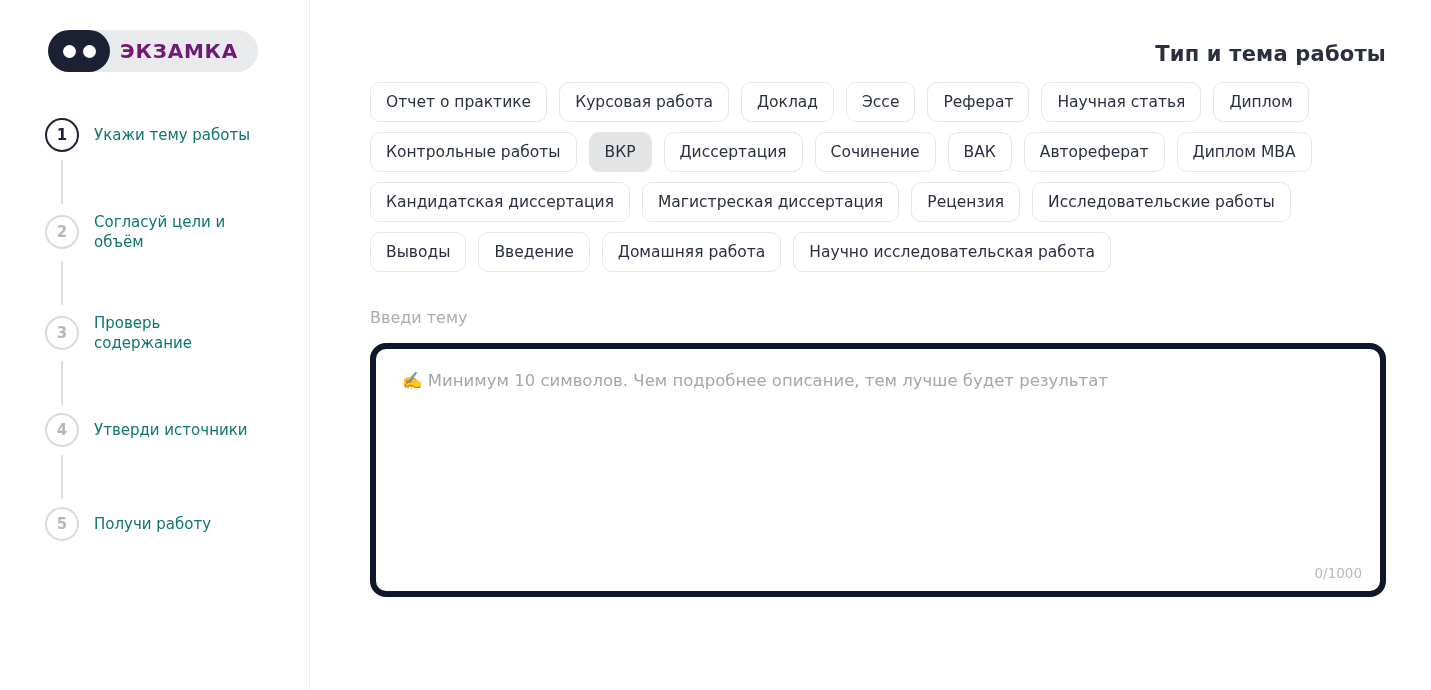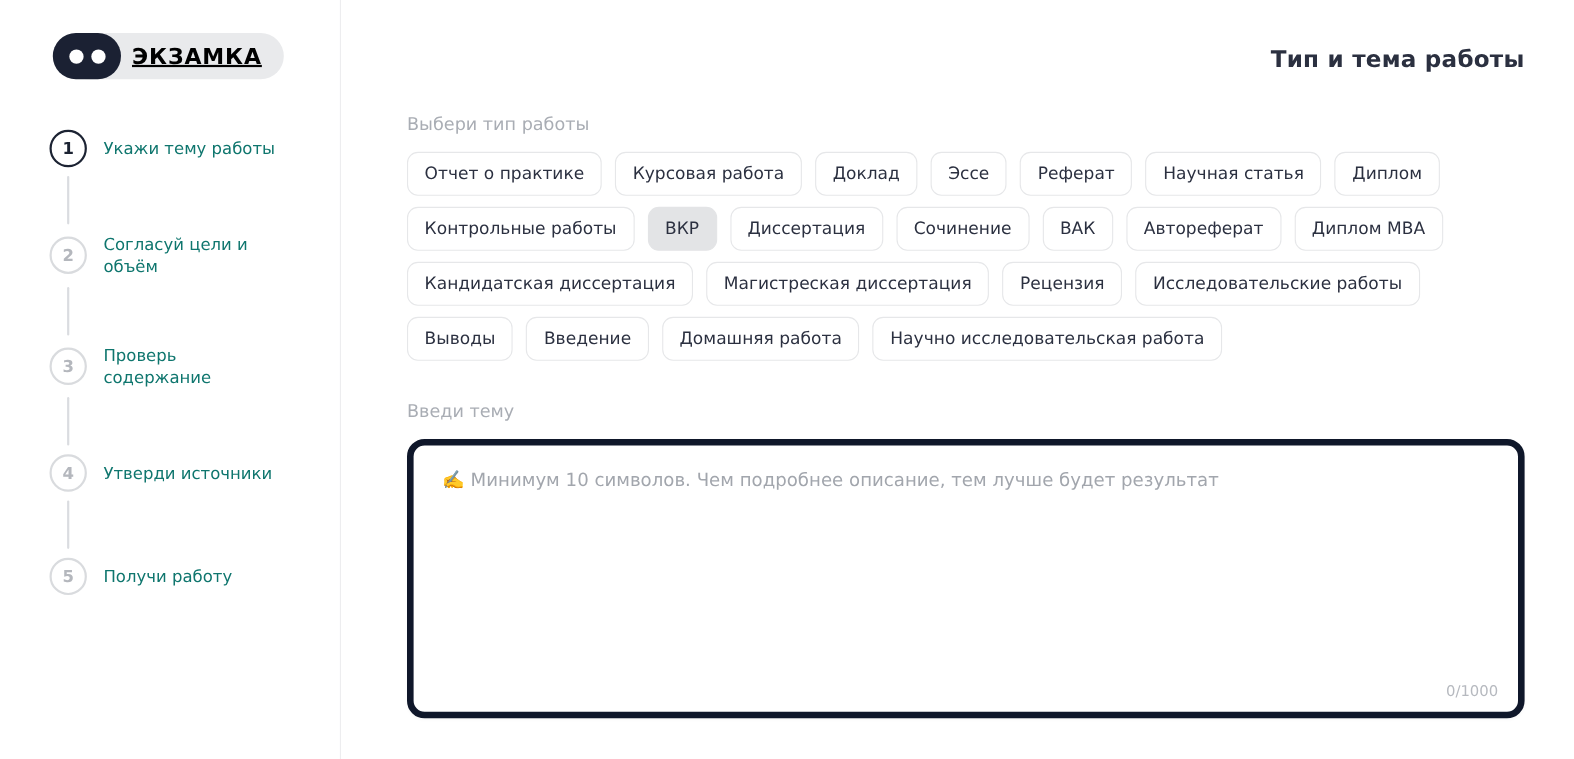--- a/index.html
+++ b/index.html
@@ -11,21 +11,21 @@
   .sidebar { width:310px; min-width:310px; height:100%; border-right:1px solid #ededef; }
   .main { flex:1; padding:42px 45px 0 60px; }
 
   
   .logo { display:flex; align-items:center; margin:30px 0 0 48px; cursor:pointer; }
   .logo-badge { position:relative; z-index:2; width:62px; height:42px; background:#1b2133;
     border-radius:21px; display:flex; align-items:center; justify-content:center; gap:7px; }
   .logo-dot { width:13px; height:13px; background:#ffffff; border-radius:50%; }
   .logo-pill { height:42px; margin-left:-52px; padding:0 20px 0 62px; background:#e9eaec;
     border-radius:21px; display:flex; align-items:center; font-size:20px; font-weight:800;
-    color:#000000; letter-spacing:0.8px;text-decoration:underline; }
+    color:#701a75; letter-spacing:0.8px; }
 
   
   .stepper { margin:46px 0 0 45px; }
   .step { display:flex; align-items:center; gap:15px; }
   .step-circle { width:34px; height:34px; min-width:34px; border-radius:50%;
     border:2px solid #d9dbde; color:#b4b7bd; font-size:15px; font-weight:700;
     display:flex; align-items:center; justify-content:center; background:#fff; }
   .step-label { font-size:15px; line-height:1.35; color:#0f766e; max-width:165px; }
   .step.active .step-circle { border-color:#1c2333; color:#1c2333; }
   .step.active .step-label { color:#0f766e; }
@@ -96,21 +96,20 @@
   <div class="step">
     <span class="step-circle">5</span>
     <span class="step-label">Получи работу</span>
   </div>
 </div>
   </aside>
 
   <main class="main">
     <h1 class="page-title">Тип и тема работы</h1>
 
-    <div class="field-label">Выбери тип работы</div>
 
     <div class="chips" id="chips">
   <button class="chip">Отчет о практике</button>
 
   <button class="chip">Курсовая работа</button>
 
   <button class="chip">Доклад</button>
 
   <button class="chip">Эссе</button>
 

